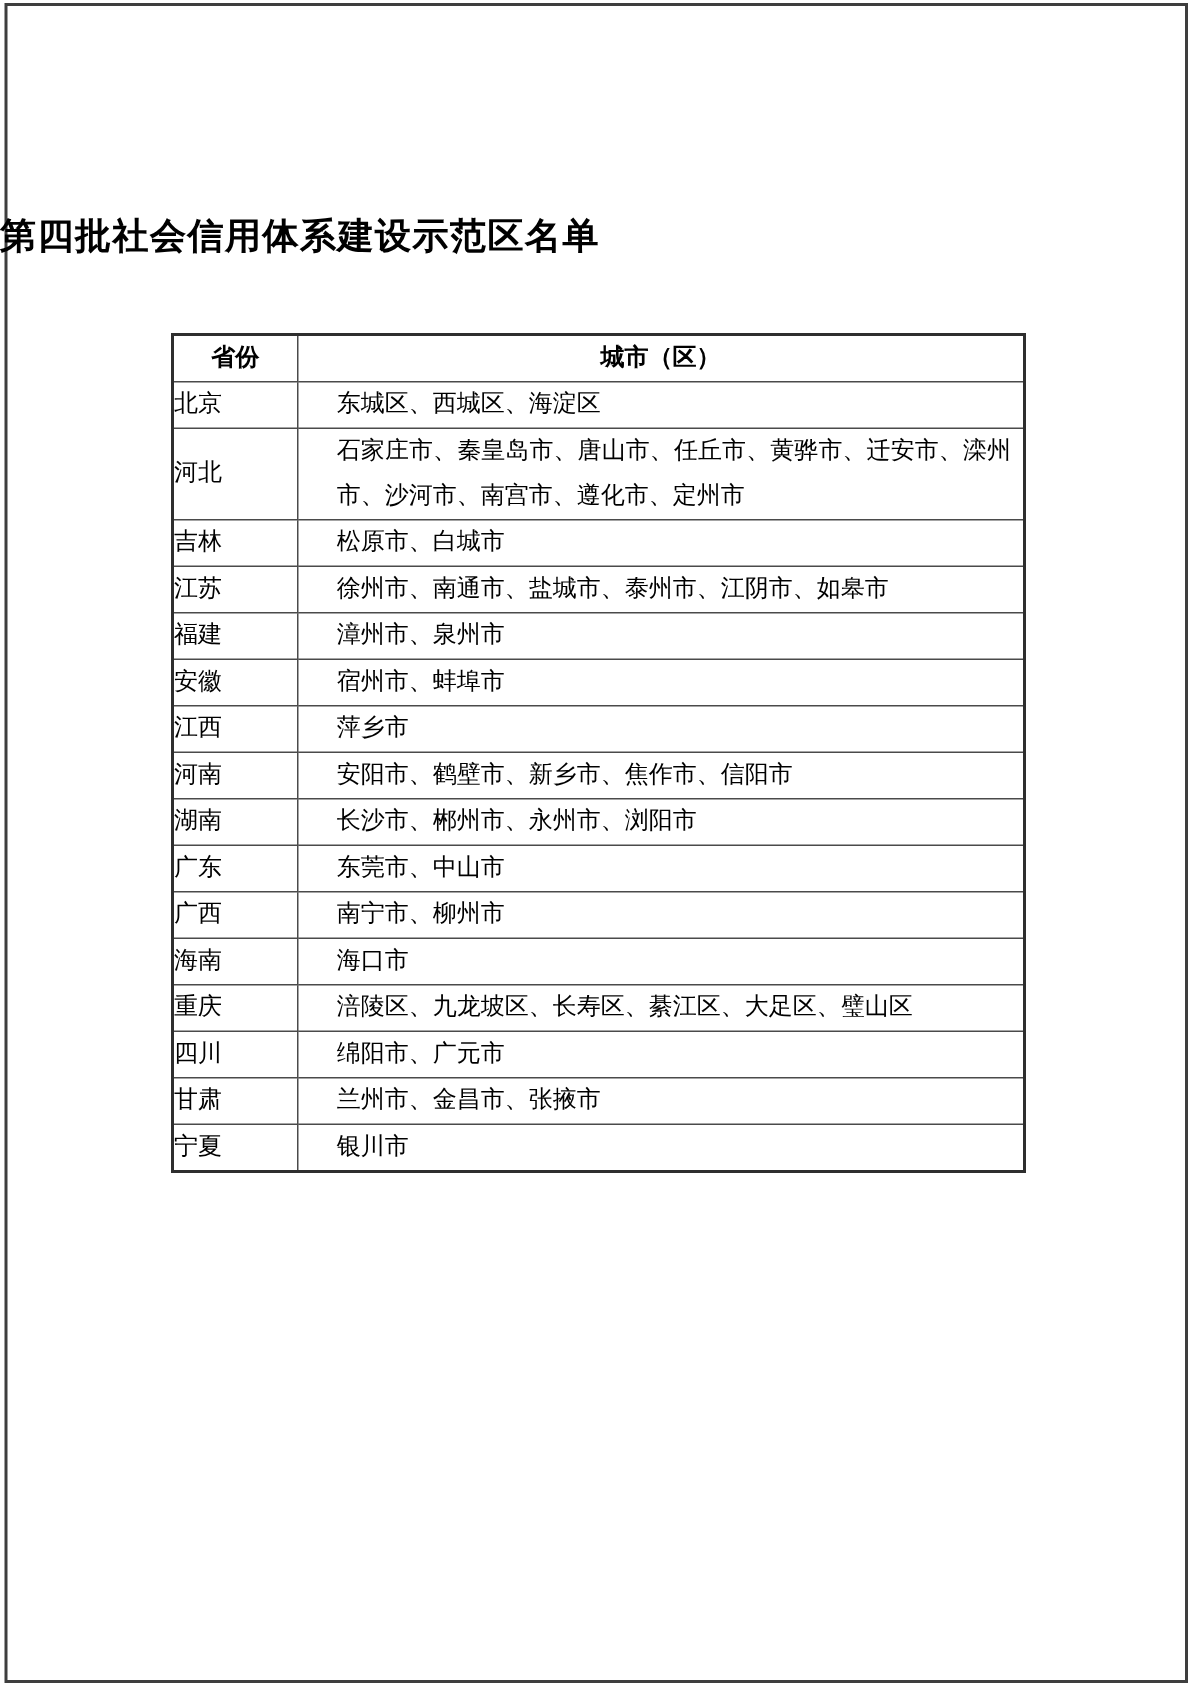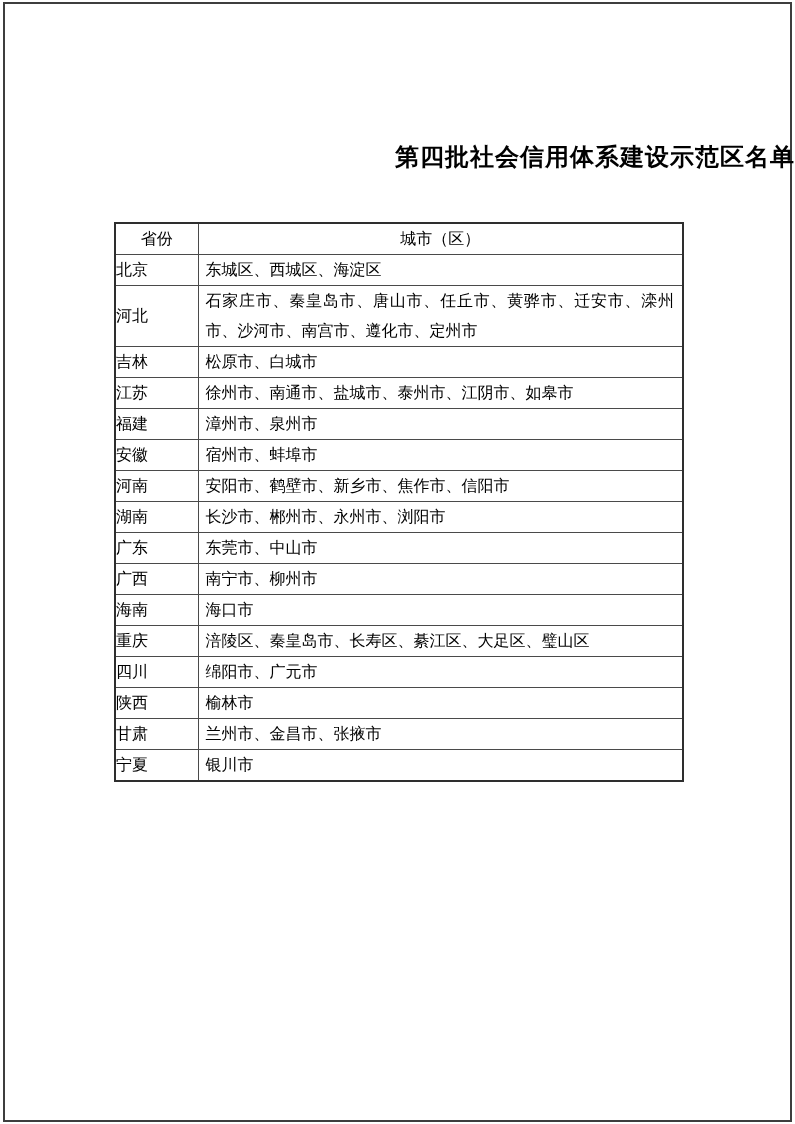--- a/index.html
+++ b/index.html
@@ -24,21 +24,21 @@
     border: 2px solid #3e3e3e;
     background: #ffffff;
     box-sizing: border-box;
   }
   .doc-title {
     position: absolute;
     top: 141px;
     left: 0;
     width: 100%;
     margin: 0;
-    text-align: right;
+    text-align: left;
     font-size: 24px;
     font-weight: bold;
     letter-spacing: 1px;
     font-family: "Liberation Serif", "DejaVu Serif", serif;
   }
   table.zone-table {
     position: absolute;
     left: 114px;
     top: 222px;
     width: 568px;
@@ -52,30 +52,30 @@
   .zone-table td {
     border: 1px solid #4a4a4a;
     font-size: 16px;
     line-height: 30px;
     padding: 0;
     vertical-align: middle;
     font-weight: normal;
   }
   .zone-table th {
     height: 29px;
-    font-weight: normal;
+    font-weight: bold;
     text-align: center;
   }
   .zone-table td { height: 30px; }
   .zone-table td.province-cell {
     text-align: left;
   }
   .zone-table td.cities-cell {
     text-align: justify;
-    padding: 0 8px 0 7px;
+    padding: 0 8px 0 26px;
   }
 </style>
 </head>
 <body>
 
 <div class="page-frame"></div>
 
 <h1 class="doc-title">第四批社会信用体系建设示范区名单</h1>
 
 <table class="zone-table">
@@ -108,20 +108,24 @@
       </tr>
       <tr>
         <td class="province-cell">福建</td>
         <td class="cities-cell">漳州市、泉州市</td>
       </tr>
       <tr>
         <td class="province-cell">安徽</td>
         <td class="cities-cell">宿州市、蚌埠市</td>
       </tr>
       <tr>
+        <td class="province-cell">江西</td>
+        <td class="cities-cell">萍乡市</td>
+      </tr>
+      <tr>
         <td class="province-cell">河南</td>
         <td class="cities-cell">安阳市、鹤壁市、新乡市、焦作市、信阳市</td>
       </tr>
       <tr>
         <td class="province-cell">湖南</td>
         <td class="cities-cell">长沙市、郴州市、永州市、浏阳市</td>
       </tr>
       <tr>
         <td class="province-cell">广东</td>
         <td class="cities-cell">东莞市、中山市</td>
@@ -129,29 +133,25 @@
       <tr>
         <td class="province-cell">广西</td>
         <td class="cities-cell">南宁市、柳州市</td>
       </tr>
       <tr>
         <td class="province-cell">海南</td>
         <td class="cities-cell">海口市</td>
       </tr>
       <tr>
         <td class="province-cell">重庆</td>
-        <td class="cities-cell">涪陵区、秦皇岛市、长寿区、綦江区、大足区、璧山区</td>
+        <td class="cities-cell">涪陵区、九龙坡区、长寿区、綦江区、大足区、璧山区</td>
       </tr>
       <tr>
         <td class="province-cell">四川</td>
         <td class="cities-cell">绵阳市、广元市</td>
-      </tr>
-      <tr>
-        <td class="province-cell">陕西</td>
-        <td class="cities-cell">榆林市</td>
       </tr>
       <tr>
         <td class="province-cell">甘肃</td>
         <td class="cities-cell">兰州市、金昌市、张掖市</td>
       </tr>
       <tr>
         <td class="province-cell">宁夏</td>
         <td class="cities-cell">银川市</td>
       </tr>
     </tbody>

